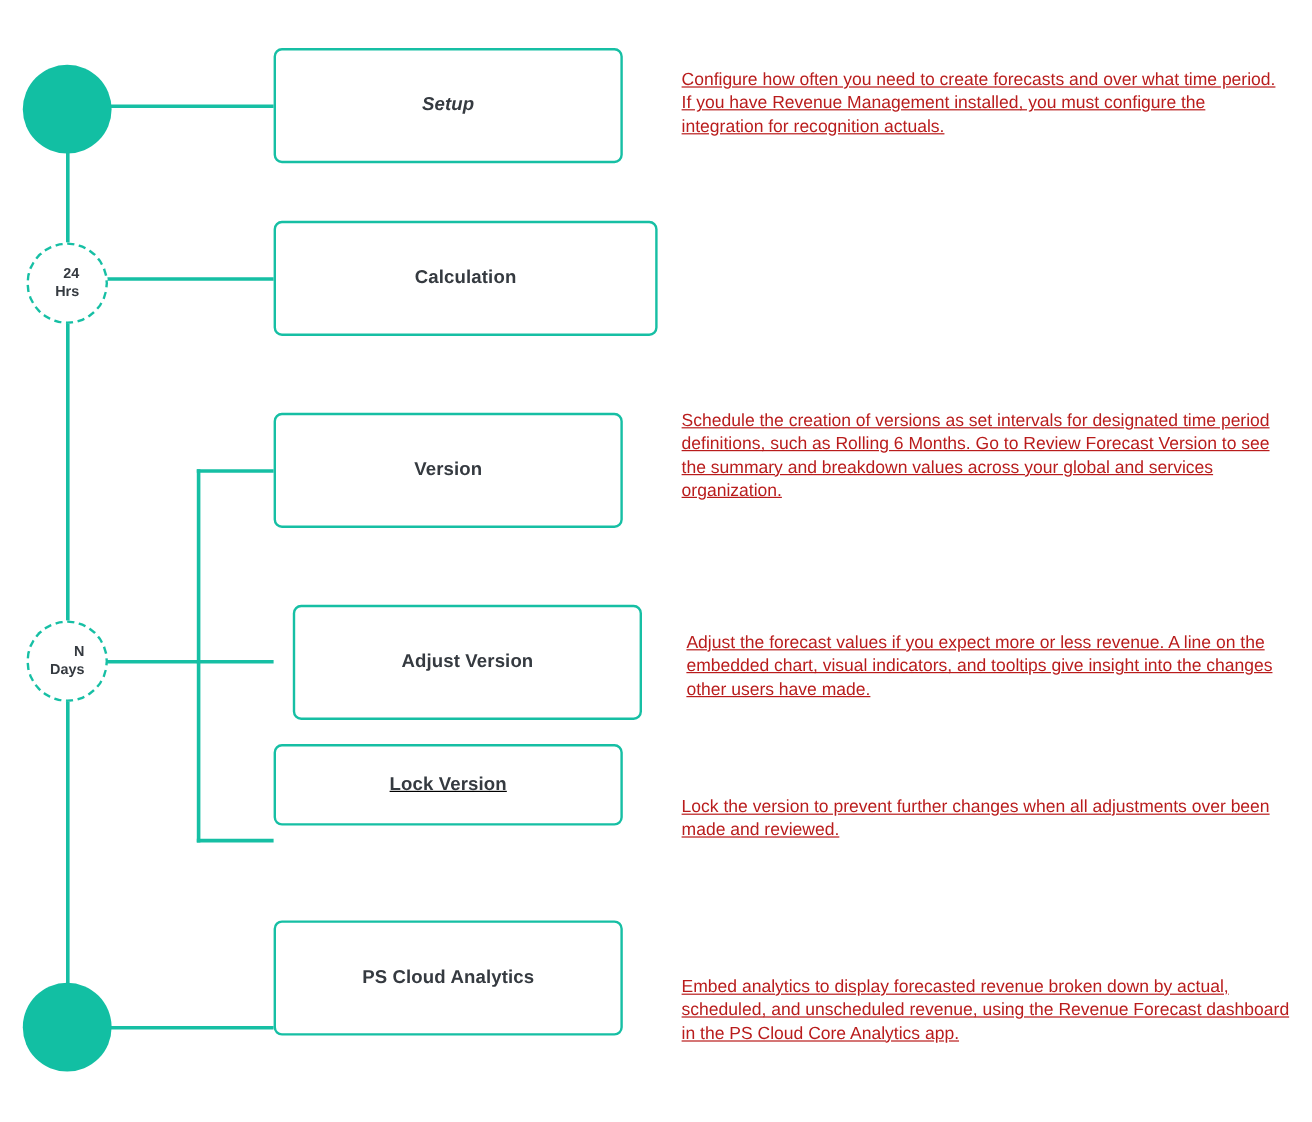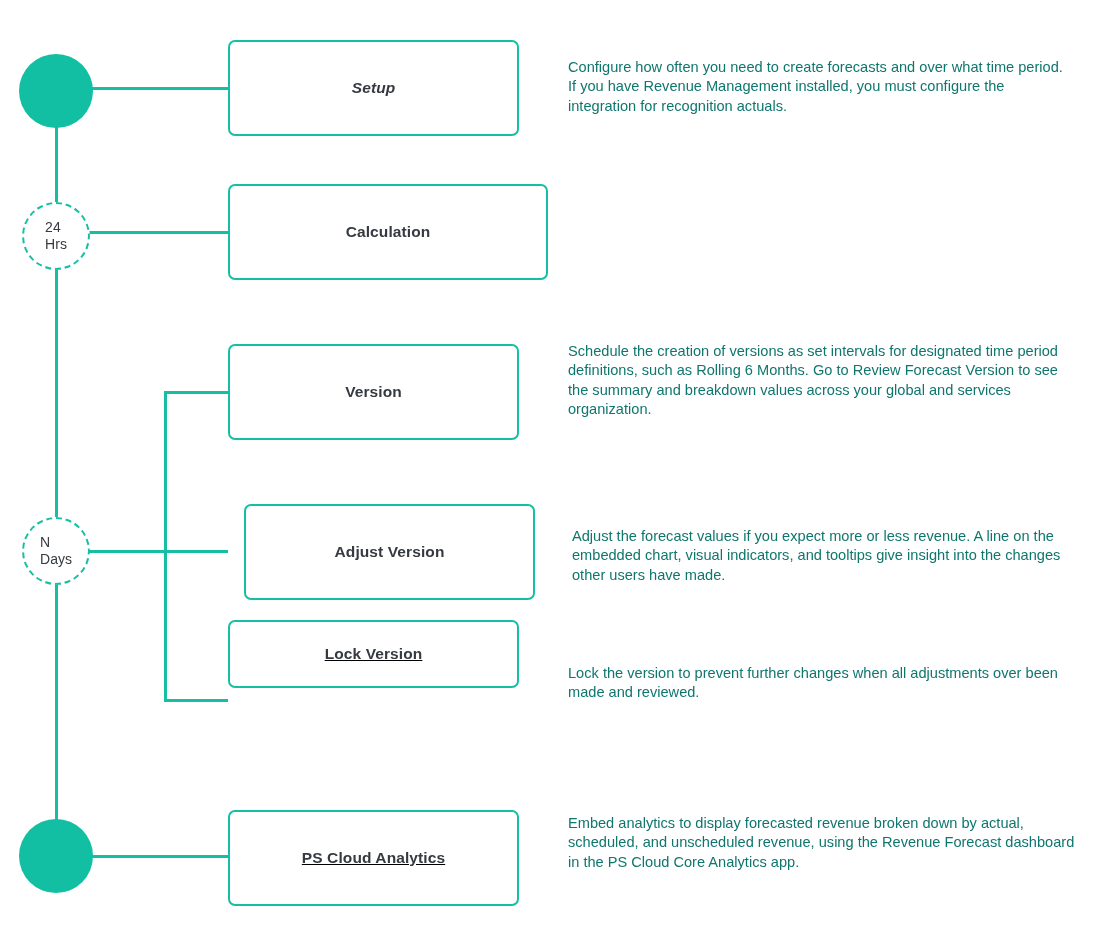--- a/index.html
+++ b/index.html
@@ -54,33 +54,34 @@
     justify-content: center;
   }
   .milestone.filled {
     background: #12bfa3;
   }
   .milestone.dashed {
     background: #ffffff;
     border: 2px dashed #16bfa4;
   }
   .milestone-label {
-    font-size: 14px;
-    font-weight: normal;
+    font-size: 12px;
+    font-weight: bold;
     color: #353a40;
-    text-align: left;
+    text-align: right;
     line-height: 1.22;
     white-space: pre-line;
   }
   .desc {
     position: absolute;
     font-size: 14.6px;
     line-height: 19.4px;
-    color: #0f766e;
+    color: #b91c1c;
     width: 506px;
+    text-decoration: underline;
   }
 </style>
 </head>
 <body>
 
 <div id="canvas">
 
   <svg id="wires" viewBox="0 0 1093 935" width="1093" height="935" xmlns="http://www.w3.org/2000/svg" fill="none">
 
     <line x1="56.5" y1="91" x2="56.5" y2="202" stroke="#16bfa4" stroke-width="3"></line>
@@ -135,21 +136,21 @@
   </div>
 
   <div class="node-box" style="left:244px; top:504px; width:291px; height:96px;">
     <span class="node-label">Adjust Version</span>
   </div>
 
   <div class="node-box" style="left:228px; top:620px; width:291px; height:68px;text-decoration:underline;">
     <span class="node-label">Lock Version</span>
   </div>
 
-  <div class="node-box" style="left:228px; top:810px; width:291px; height:96px;text-decoration:underline;">
+  <div class="node-box" style="left:228px; top:767px; width:291px; height:96px;">
     <span class="node-label">PS Cloud Analytics</span>
   </div>
 
   <p class="desc" style="left:568px; top:58px; margin:0;">Configure how often you need to create forecasts and over what time period. If you have Revenue Management installed, you must configure the integration for recognition actuals.</p>
 
 
   <p class="desc" style="left:568px; top:342px; margin:0; width:512px;">Schedule the creation of versions as set intervals for designated time period definitions, such as Rolling 6 Months. Go to Review Forecast Version to see the summary and breakdown values across your global and services organization.</p>
 
   <p class="desc" style="left:568px; top:523px; margin:4px; width:512px;">Adjust the forecast values if you expect more or less revenue. A line on the embedded chart, visual indicators, and tooltips give insight into the changes other users have made.</p>
 

